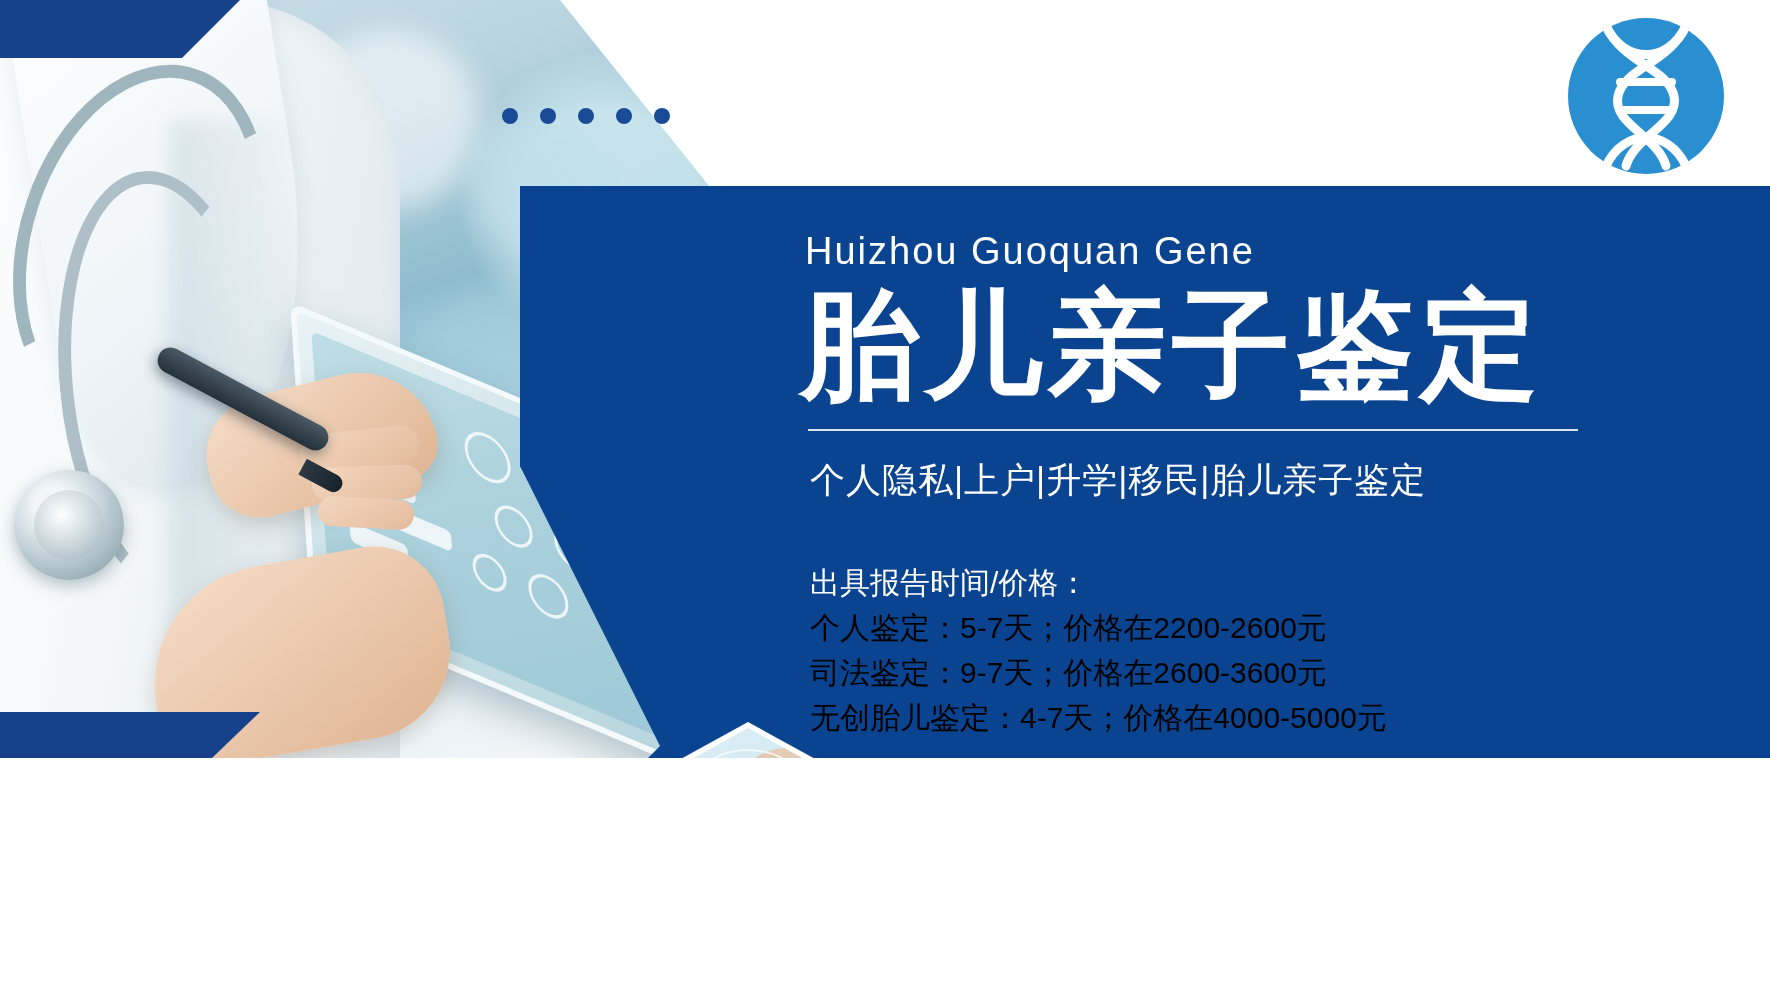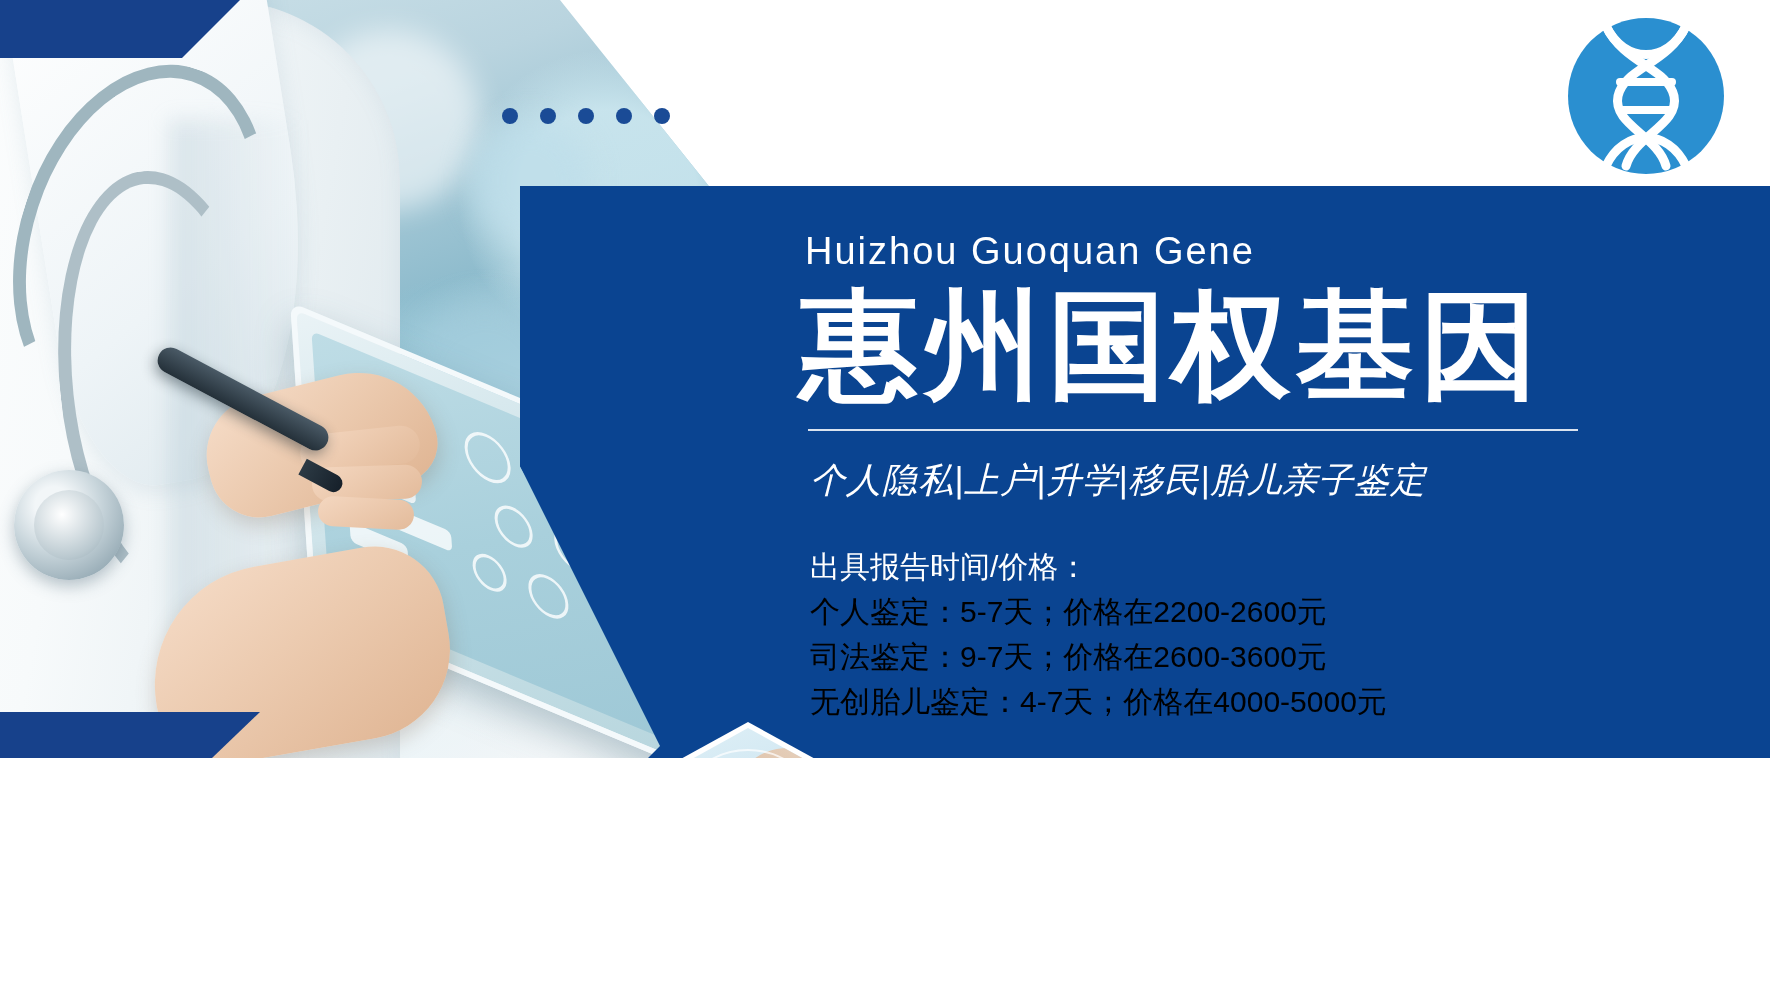--- a/index.html
+++ b/index.html
@@ -156,23 +156,23 @@
     font-size:38px; letter-spacing:2px; font-weight:400; color:#ffffff;
     margin-left:5px; white-space:nowrap;
   }
   .cn-title {
     font-size:118px; font-weight:700; letter-spacing:6px; line-height:1.12;
     margin-top:6px; white-space:nowrap; color:#ffffff;
   }
   .rule { height:2px; background:rgba(255,255,255,.85); width:770px; margin:18px 0 0 8px; }
   .services {
     font-size:35px; letter-spacing:1px; margin-top:26px; margin-left:10px;
-    white-space:nowrap; color:#ffffff;font-style:italic;
-  }
-  .price-block { margin-top:40px; margin-left:10px; }
+    white-space:nowrap; color:#ffffff;
+  }
+  .price-block { margin-top:56px; margin-left:10px; }
   .price-head { font-size:30px; line-height:1.5; color:#ffffff; }
   .price-line { font-size:30px; line-height:1.5; color:#000000; white-space:nowrap; }
 
   
   .dots { position:absolute; display:flex; gap:22px; }
   .dots .dot { width:16px; height:16px; border-radius:50%; background:#1a4b96; }
   .dots-top { left:502px; top:108px; }
   .dots-bottom { left:786px; top:885px; }
 
   
@@ -335,21 +335,21 @@
       <div class="hex-ring hr3"></div>
       <div class="hex-ring hr4"></div>
       <div class="hex-ring hr5"></div>
       <div class="hex-ring hr6"></div>
     </div>
   </div>
 
   <div class="content">
     <div class="eng-title">Huizhou Guoquan Gene</div>
 
-    <div class="cn-title">惠州国权基因</div>
+    <div class="cn-title">胎儿亲子鉴定</div>
 
     <div class="rule"></div>
 
     <div class="services">个人隐私|上户|升学|移民|胎儿亲子鉴定</div>
 
     <div class="price-block">
       <div class="price-head">出具报告时间/价格：</div>
       <div class="price-line">个人鉴定：5-7天；价格在2200-2600元</div>
       <div class="price-line">司法鉴定：9-7天；价格在2600-3600元</div>
       <div class="price-line">无创胎儿鉴定：4-7天；价格在4000-5000元</div>

